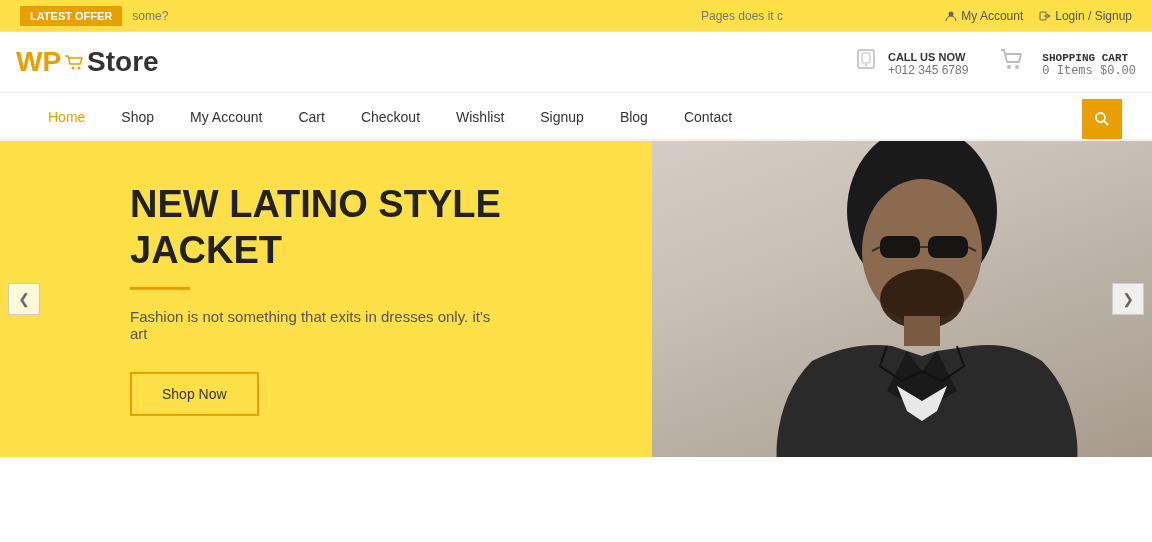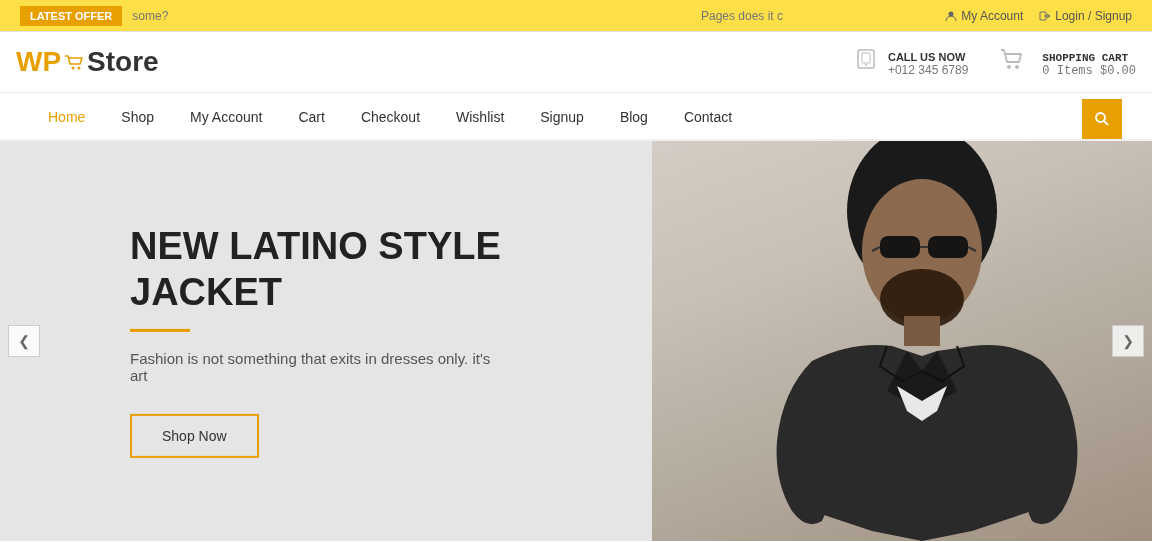--- a/index.html
+++ b/index.html
@@ -84,23 +84,23 @@
       cursor: pointer;
       display: flex;
       align-items: center;
       justify-content: center;
       color: #fff;
       font-size: 16px;
     }
 
     
     .hero {
-      background: #e5e5e5;
+      background: #fde047;
       position: relative;
-      height: 400px;
+      height: 316px;
       overflow: hidden;
       display: flex;
       align-items: center;
     }
     .hero-content {
       position: absolute;
       left: 130px;
       top: 50%;
       transform: translateY(-50%);
       z-index: 2;

